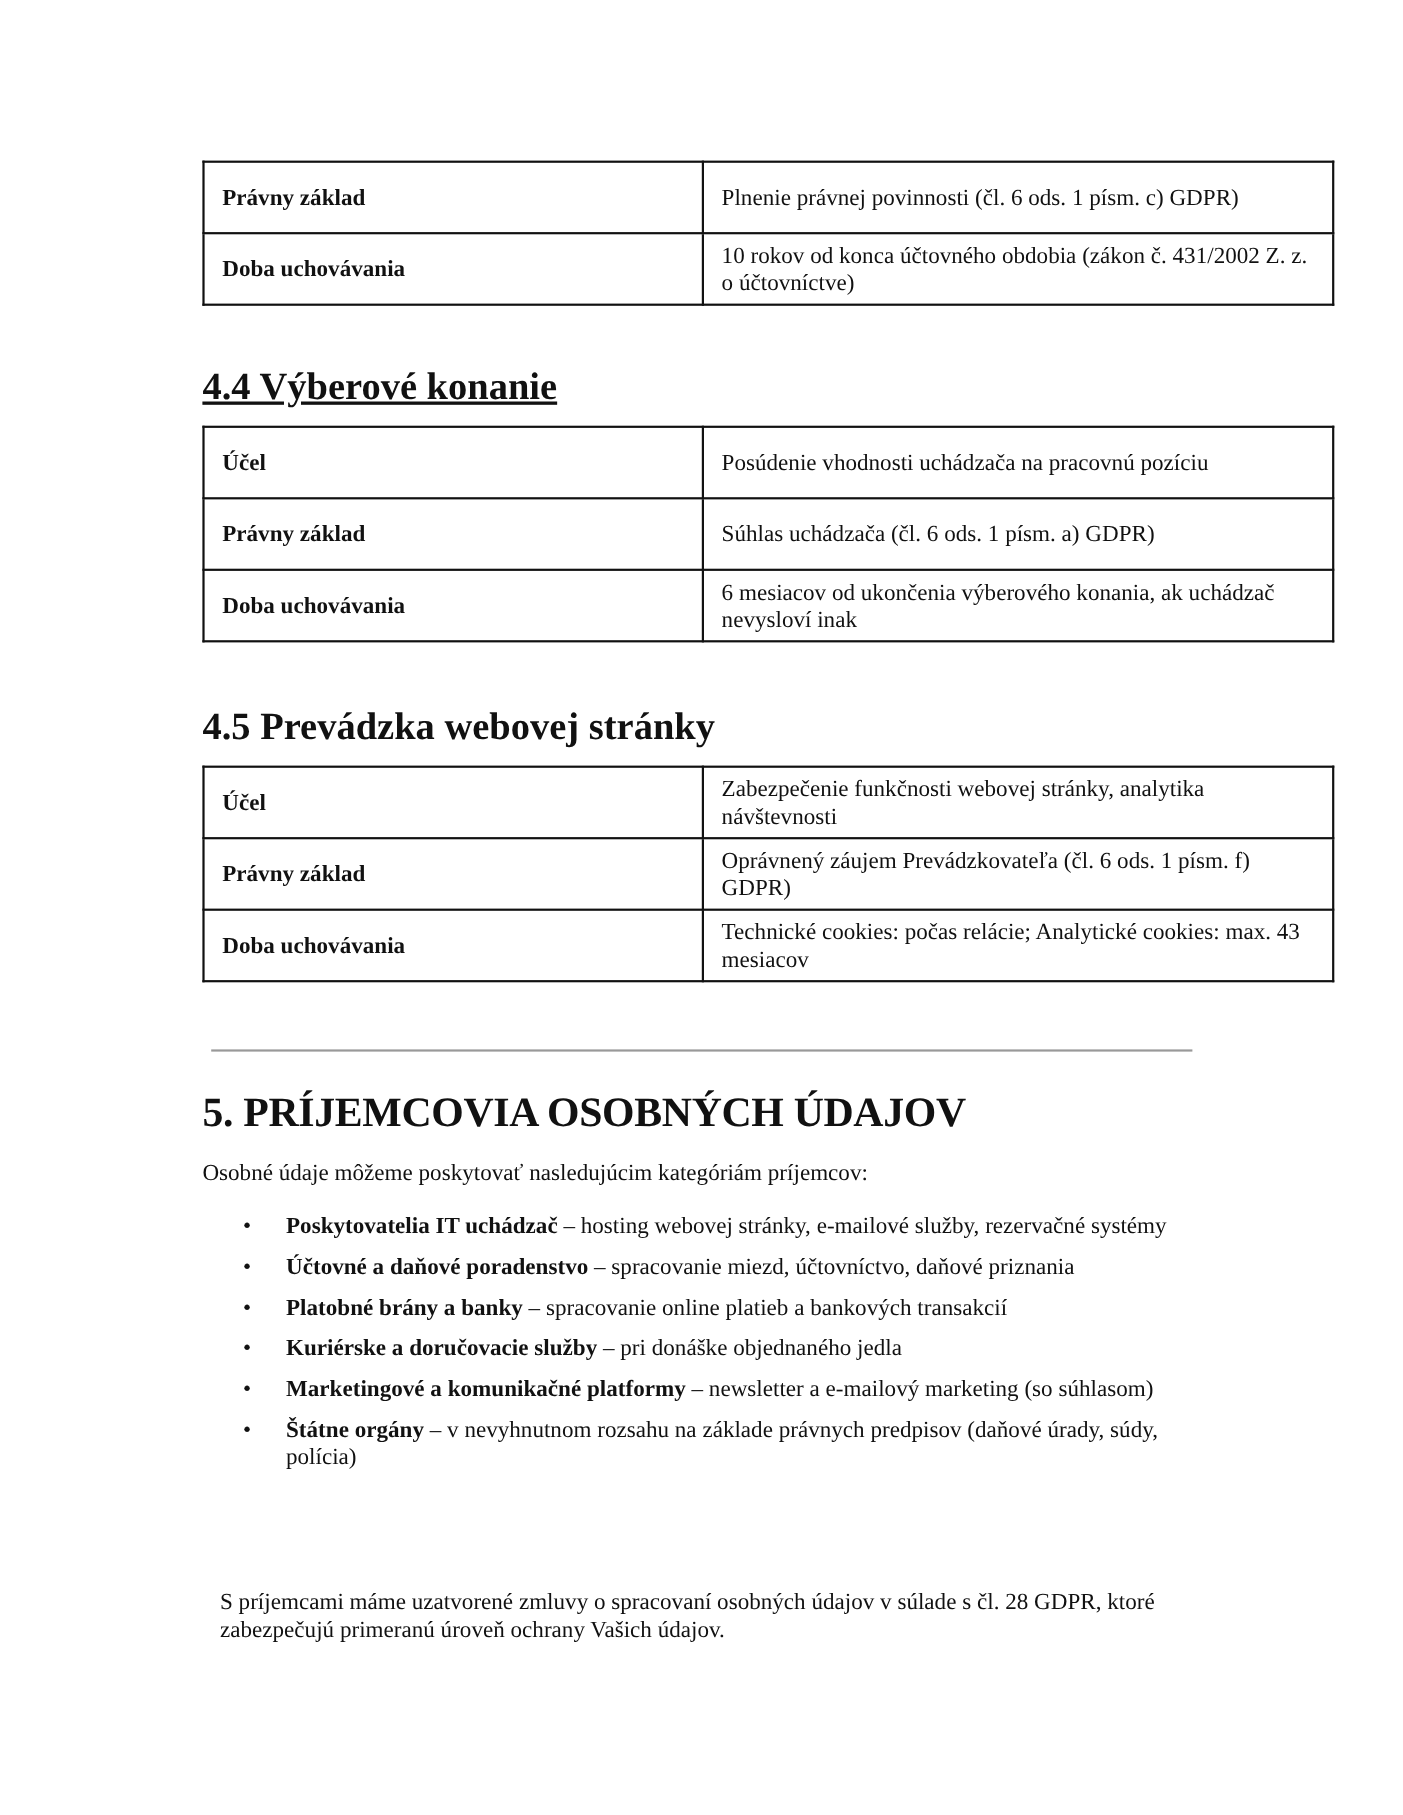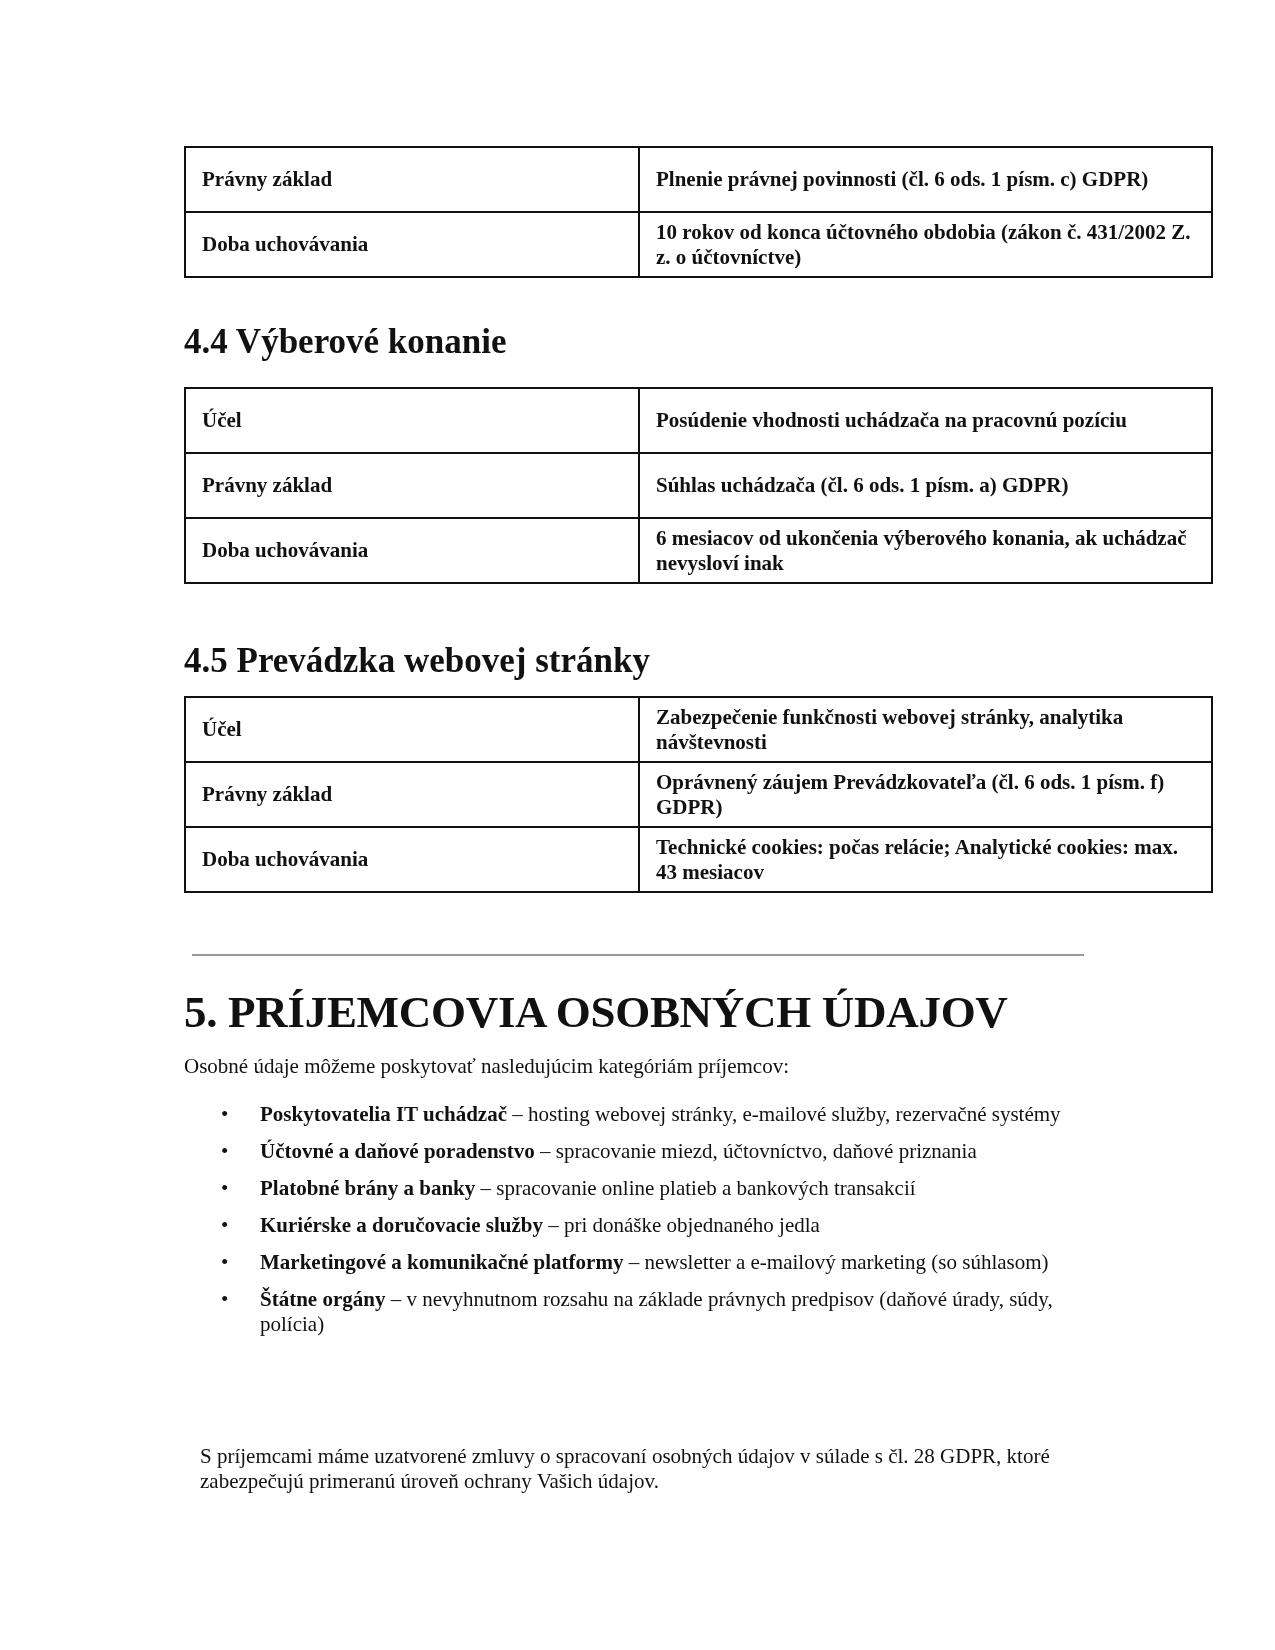--- a/index.html
+++ b/index.html
@@ -34,21 +34,21 @@
       padding: 0 16px;
       vertical-align: middle;
       font-size: 21px;
       line-height: 25px;
     }
     table.info td.label {
       width: 420px;
       font-weight: bold;
     }
     table.info td.value {
-      font-weight: bold;
+      font-weight: normal;
     }
     h2.section-sub {
       position: absolute;
       left: 0;
       margin: 0;
       font-size: 35px;
       font-weight: bold;
       line-height: 40px;
       white-space: nowrap;
     }
@@ -58,21 +58,21 @@
       width: 892px;
       top: 954px;
       height: 0;
       border-top: 2px solid #999999;
     }
     h1.section-main {
       position: absolute;
       left: 0;
       top: 985px;
       margin: 0;
-      font-size: 45px;
+      font-size: 38px;
       font-weight: bold;
       line-height: 54px;
       white-space: nowrap;
       letter-spacing: -0.3px;
     }
     p.intro {
       position: absolute;
       left: 0;
       top: 1054px;
       margin: 0;
@@ -124,21 +124,21 @@
       <td class="label">Právny základ</td>
       <td class="value">Plnenie právnej povinnosti (čl. 6 ods. 1 písm. c) GDPR)</td>
     </tr>
     <tr>
       <td class="label">Doba uchovávania</td>
       <td class="value">10 rokov od konca účtovného obdobia (zákon č. 431/2002 Z. z. o účtovníctve)</td>
     </tr>
   </tbody>
     </table>
 
-  <h2 class="section-sub" style="top:322px;">4.4 Výberové konanie</h2>
+  <h2 class="section-sub" style="top:332px;text-decoration:underline;">4.4 Výberové konanie</h2>
   <table class="info" style="top:387px;">
     <tbody>
         <tr>
       <td class="label">Účel</td>
       <td class="value">Posúdenie vhodnosti uchádzača na pracovnú pozíciu</td>
     </tr>
     <tr>
       <td class="label">Právny základ</td>
       <td class="value">Súhlas uchádzača (čl. 6 ods. 1 písm. a) GDPR)</td>
     </tr>

